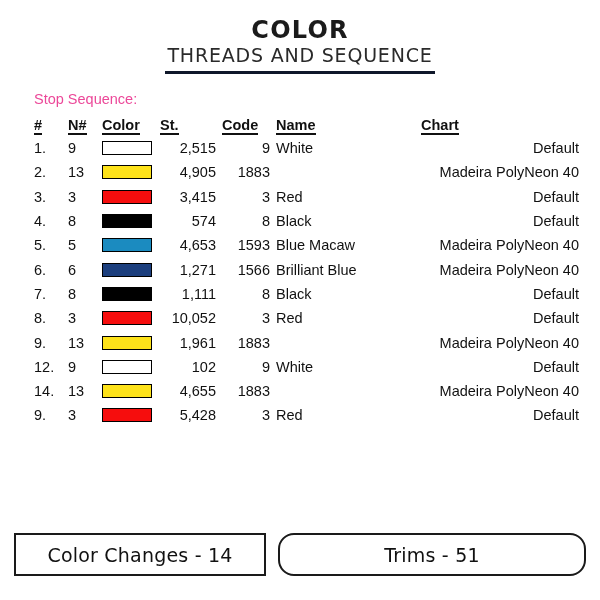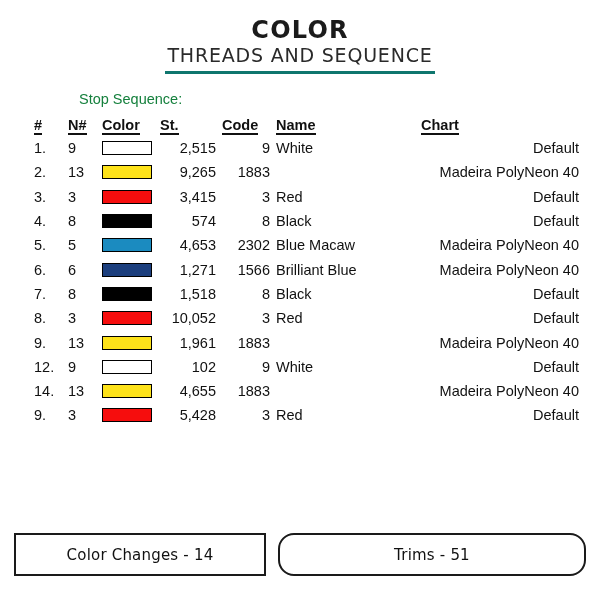--- a/index.html
+++ b/index.html
@@ -25,41 +25,40 @@
     font-family: "DejaVu Sans", sans-serif;
     font-size: 24px;
     font-weight: 700;
     letter-spacing: 1.2px;
     color: #1b1b1b;
     line-height: 1.05;
   }
   #sub-title-wrap {
     display: inline-block;
     margin-top: 3px;
-    border-bottom: 3px solid #0f766e;
+    border-bottom: 3px solid #0f172a;
     padding: 0 2px 5px 2px;
   }
   #sub-title {
     font-family: "DejaVu Sans", sans-serif;
     font-size: 19px;
     font-weight: 400;
     letter-spacing: 0.8px;
     color: #2a2a2a;
     line-height: 1.05;
   }
 
   
   #section-label {
     position: absolute;
     left: 34px;
     top: 91px;
     font-size: 14.5px;
     font-weight: 400;
-    color: #15803d;
-    margin-left: 45px;
+    color: #ec4899;
   }
 
   
   #sequence-table {
     position: absolute;
     left: 34px;
     top: 117px;
     width: 545px;
     border-collapse: collapse;
     font-size: 14.5px;
@@ -116,21 +115,21 @@
     border: 2.5px solid #1a1a1a;
     height: 43px;
     display: flex;
     align-items: center;
     justify-content: center;
     box-sizing: border-box;
     background: #fff;
   }
   .summary-box .summary-text {
     font-family: "DejaVu Sans", sans-serif;
-    font-size: 15px;
+    font-size: 19px;
     font-weight: 400;
     letter-spacing: 0.2px;
     color: #111;
   }
   #summary-box-0 { flex: 0 0 252px; }
   #summary-box-1 { flex: 0 0 152px; }
   #summary-box-2 { flex: 1 1 auto; border-radius: 16px; }
 </style>
 </head>
 <body>
@@ -167,21 +166,21 @@
         <td class="col-code">9</td>
         <td class="col-name">White</td>
         <td class="col-chart">Default</td>
       </tr>
       <tr>
         <td class="col-idx">2.</td>
         <td class="col-num">13</td>
         <td class="col-color">
           <span class="swatch" style="background: rgb(253, 226, 26);"></span>
         </td>
-        <td class="col-st">9,265</td>
+        <td class="col-st">4,905</td>
         <td class="col-code">1883</td>
         <td class="col-name"></td>
         <td class="col-chart">Madeira PolyNeon 40</td>
       </tr>
       <tr>
         <td class="col-idx">3.</td>
         <td class="col-num">3</td>
         <td class="col-color">
           <span class="swatch" style="background: rgb(246, 13, 13);"></span>
         </td>
@@ -201,42 +200,42 @@
         <td class="col-name">Black</td>
         <td class="col-chart">Default</td>
       </tr>
       <tr>
         <td class="col-idx">5.</td>
         <td class="col-num">5</td>
         <td class="col-color">
           <span class="swatch" style="background: rgb(27, 139, 192);"></span>
         </td>
         <td class="col-st">4,653</td>
-        <td class="col-code">2302</td>
+        <td class="col-code">1593</td>
         <td class="col-name">Blue Macaw</td>
         <td class="col-chart">Madeira PolyNeon 40</td>
       </tr>
       <tr>
         <td class="col-idx">6.</td>
         <td class="col-num">6</td>
         <td class="col-color">
           <span class="swatch" style="background: rgb(28, 63, 126);"></span>
         </td>
         <td class="col-st">1,271</td>
         <td class="col-code">1566</td>
         <td class="col-name">Brilliant Blue</td>
         <td class="col-chart">Madeira PolyNeon 40</td>
       </tr>
       <tr>
         <td class="col-idx">7.</td>
         <td class="col-num">8</td>
         <td class="col-color">
           <span class="swatch" style="background: rgb(0, 0, 0);"></span>
         </td>
-        <td class="col-st">1,518</td>
+        <td class="col-st">1,111</td>
         <td class="col-code">8</td>
         <td class="col-name">Black</td>
         <td class="col-chart">Default</td>
       </tr>
       <tr>
         <td class="col-idx">8.</td>
         <td class="col-num">3</td>
         <td class="col-color">
           <span class="swatch" style="background: rgb(246, 13, 13);"></span>
         </td>

